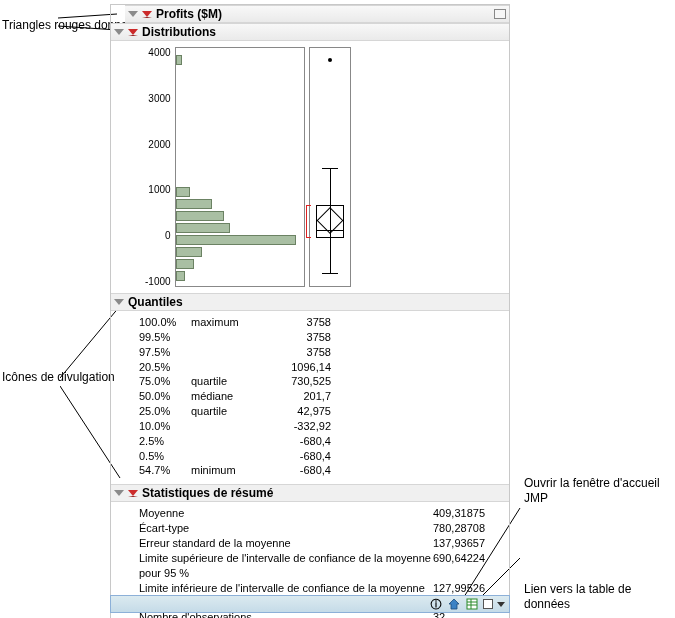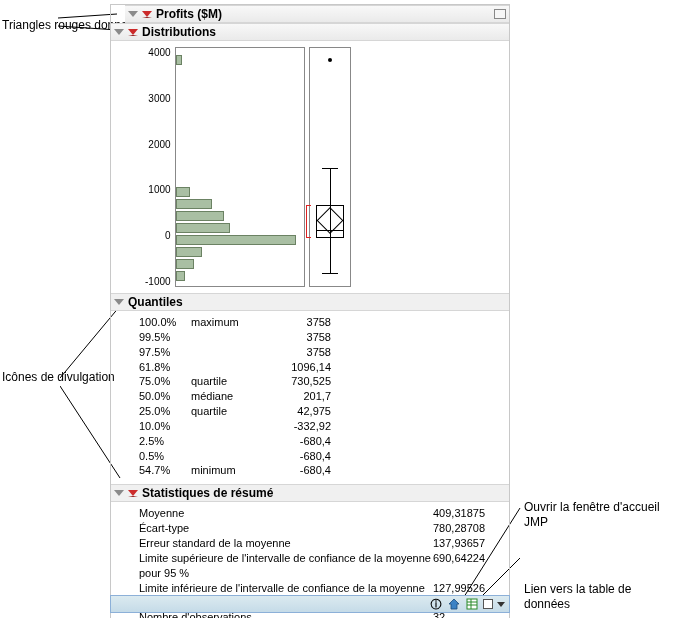--- a/index.html
+++ b/index.html
@@ -139,21 +139,21 @@
   .sb-tri {
     width:0;height:0;border-left:4px solid transparent;border-right:4px solid transparent;border-top:5px solid #333;
   }
   svg.conn { position:absolute; pointer-events:none; }
 </style>
 </head>
 <body>
 
 <div class="annot" style="left:2px; top:18px;">Triangles rouges donnant accès à des options</div>
 <div class="annot" style="left:2px; top:370px;">Icônes de divulgation</div>
-<div class="annot" style="left:524px; top:500px;">Ouvrir la fenêtre d'accueil JMP</div>
+<div class="annot" style="left:524px; top:476px;">Ouvrir la fenêtre d'accueil JMP</div>
 <div class="annot" style="left:524px; top:582px;">Lien vers la table de données</div>
 
 <svg class="conn" style="left:55px; top:12px; width:70px; height:24px;">
   <line x1="3" y1="6" x2="62" y2="2" stroke="#000" stroke-width="1"></line>
   <line x1="3" y1="14" x2="62" y2="18" stroke="#000" stroke-width="1"></line>
 </svg>
 <svg class="conn" style="left:60px; top:306px; width:70px; height:180px;">
   <line x1="0" y1="72" x2="60" y2="0" stroke="#000" stroke-width="1"></line>
   <line x1="0" y1="80" x2="60" y2="172" stroke="#000" stroke-width="1"></line>
 </svg>
@@ -227,21 +227,21 @@
         <span class="c1">99.5%</span>
         <span class="c2"></span>
         <span class="c3">3758</span>
       </div>
       <div class="qrow">
         <span class="c1">97.5%</span>
         <span class="c2"></span>
         <span class="c3">3758</span>
       </div>
       <div class="qrow">
-        <span class="c1">61.8%</span>
+        <span class="c1">20.5%</span>
         <span class="c2"></span>
         <span class="c3">1096,14</span>
       </div>
       <div class="qrow">
         <span class="c1">75.0%</span>
         <span class="c2">quartile</span>
         <span class="c3">730,525</span>
       </div>
       <div class="qrow">
         <span class="c1">50.0%</span>

